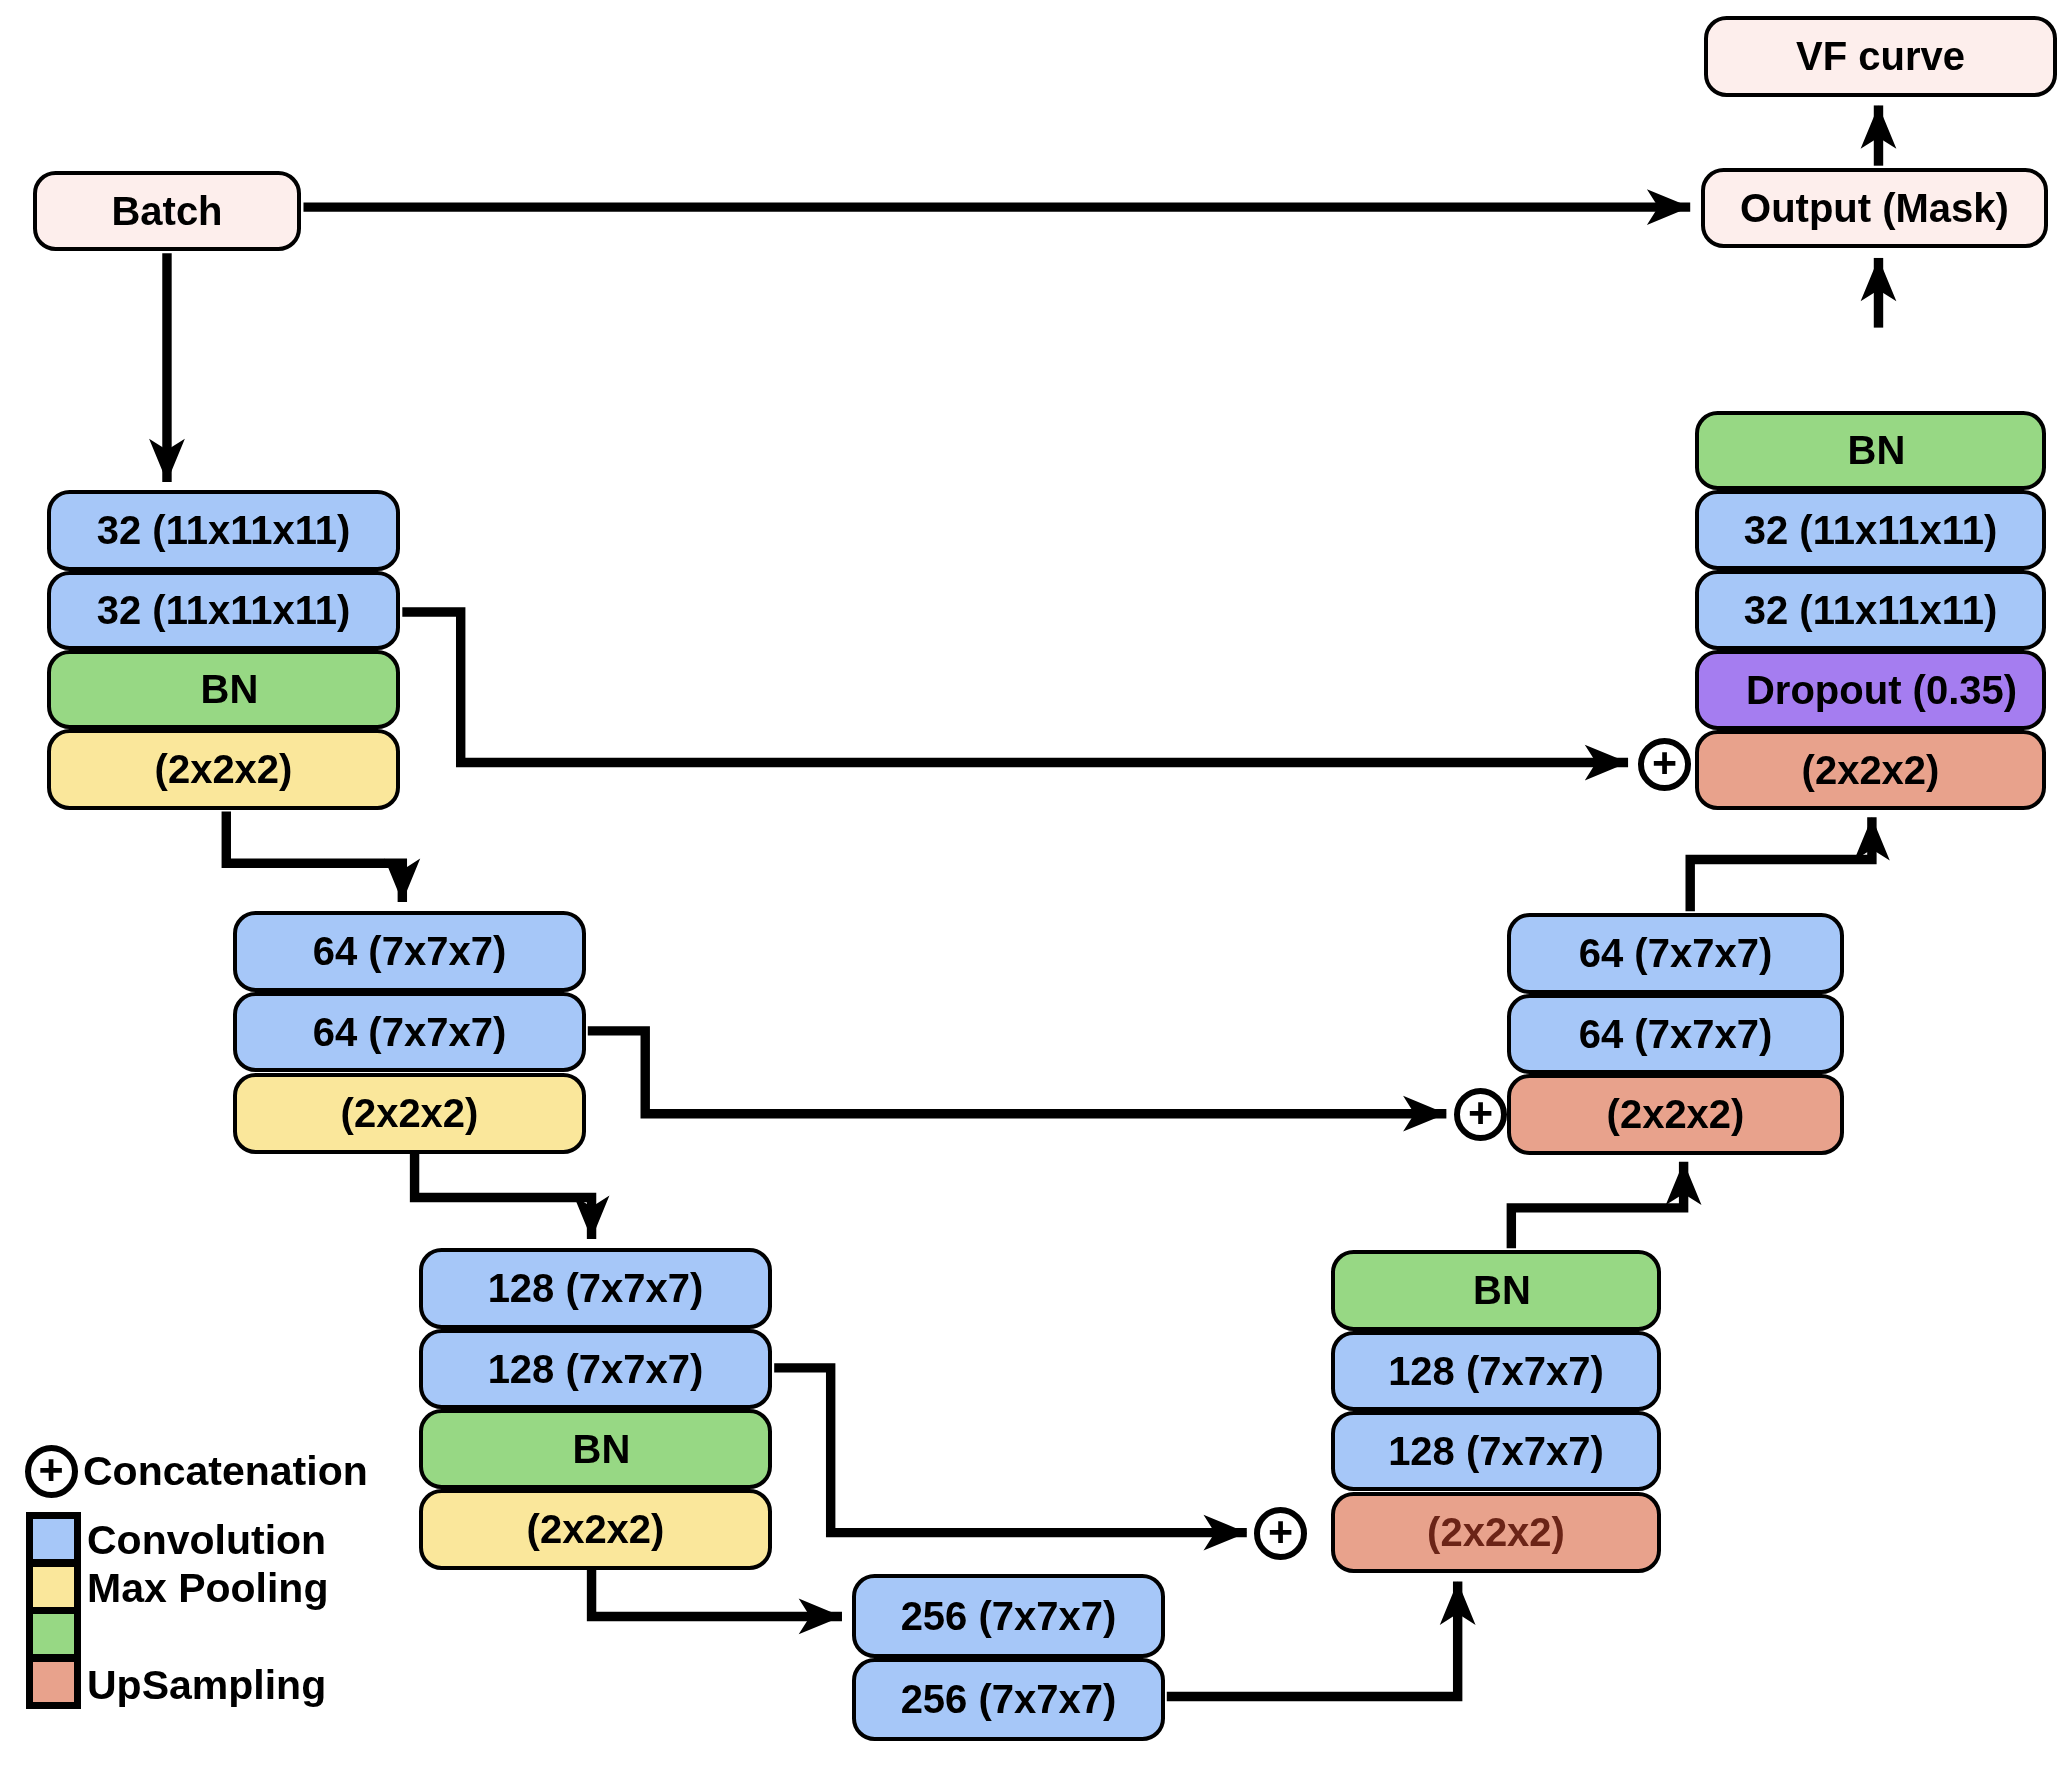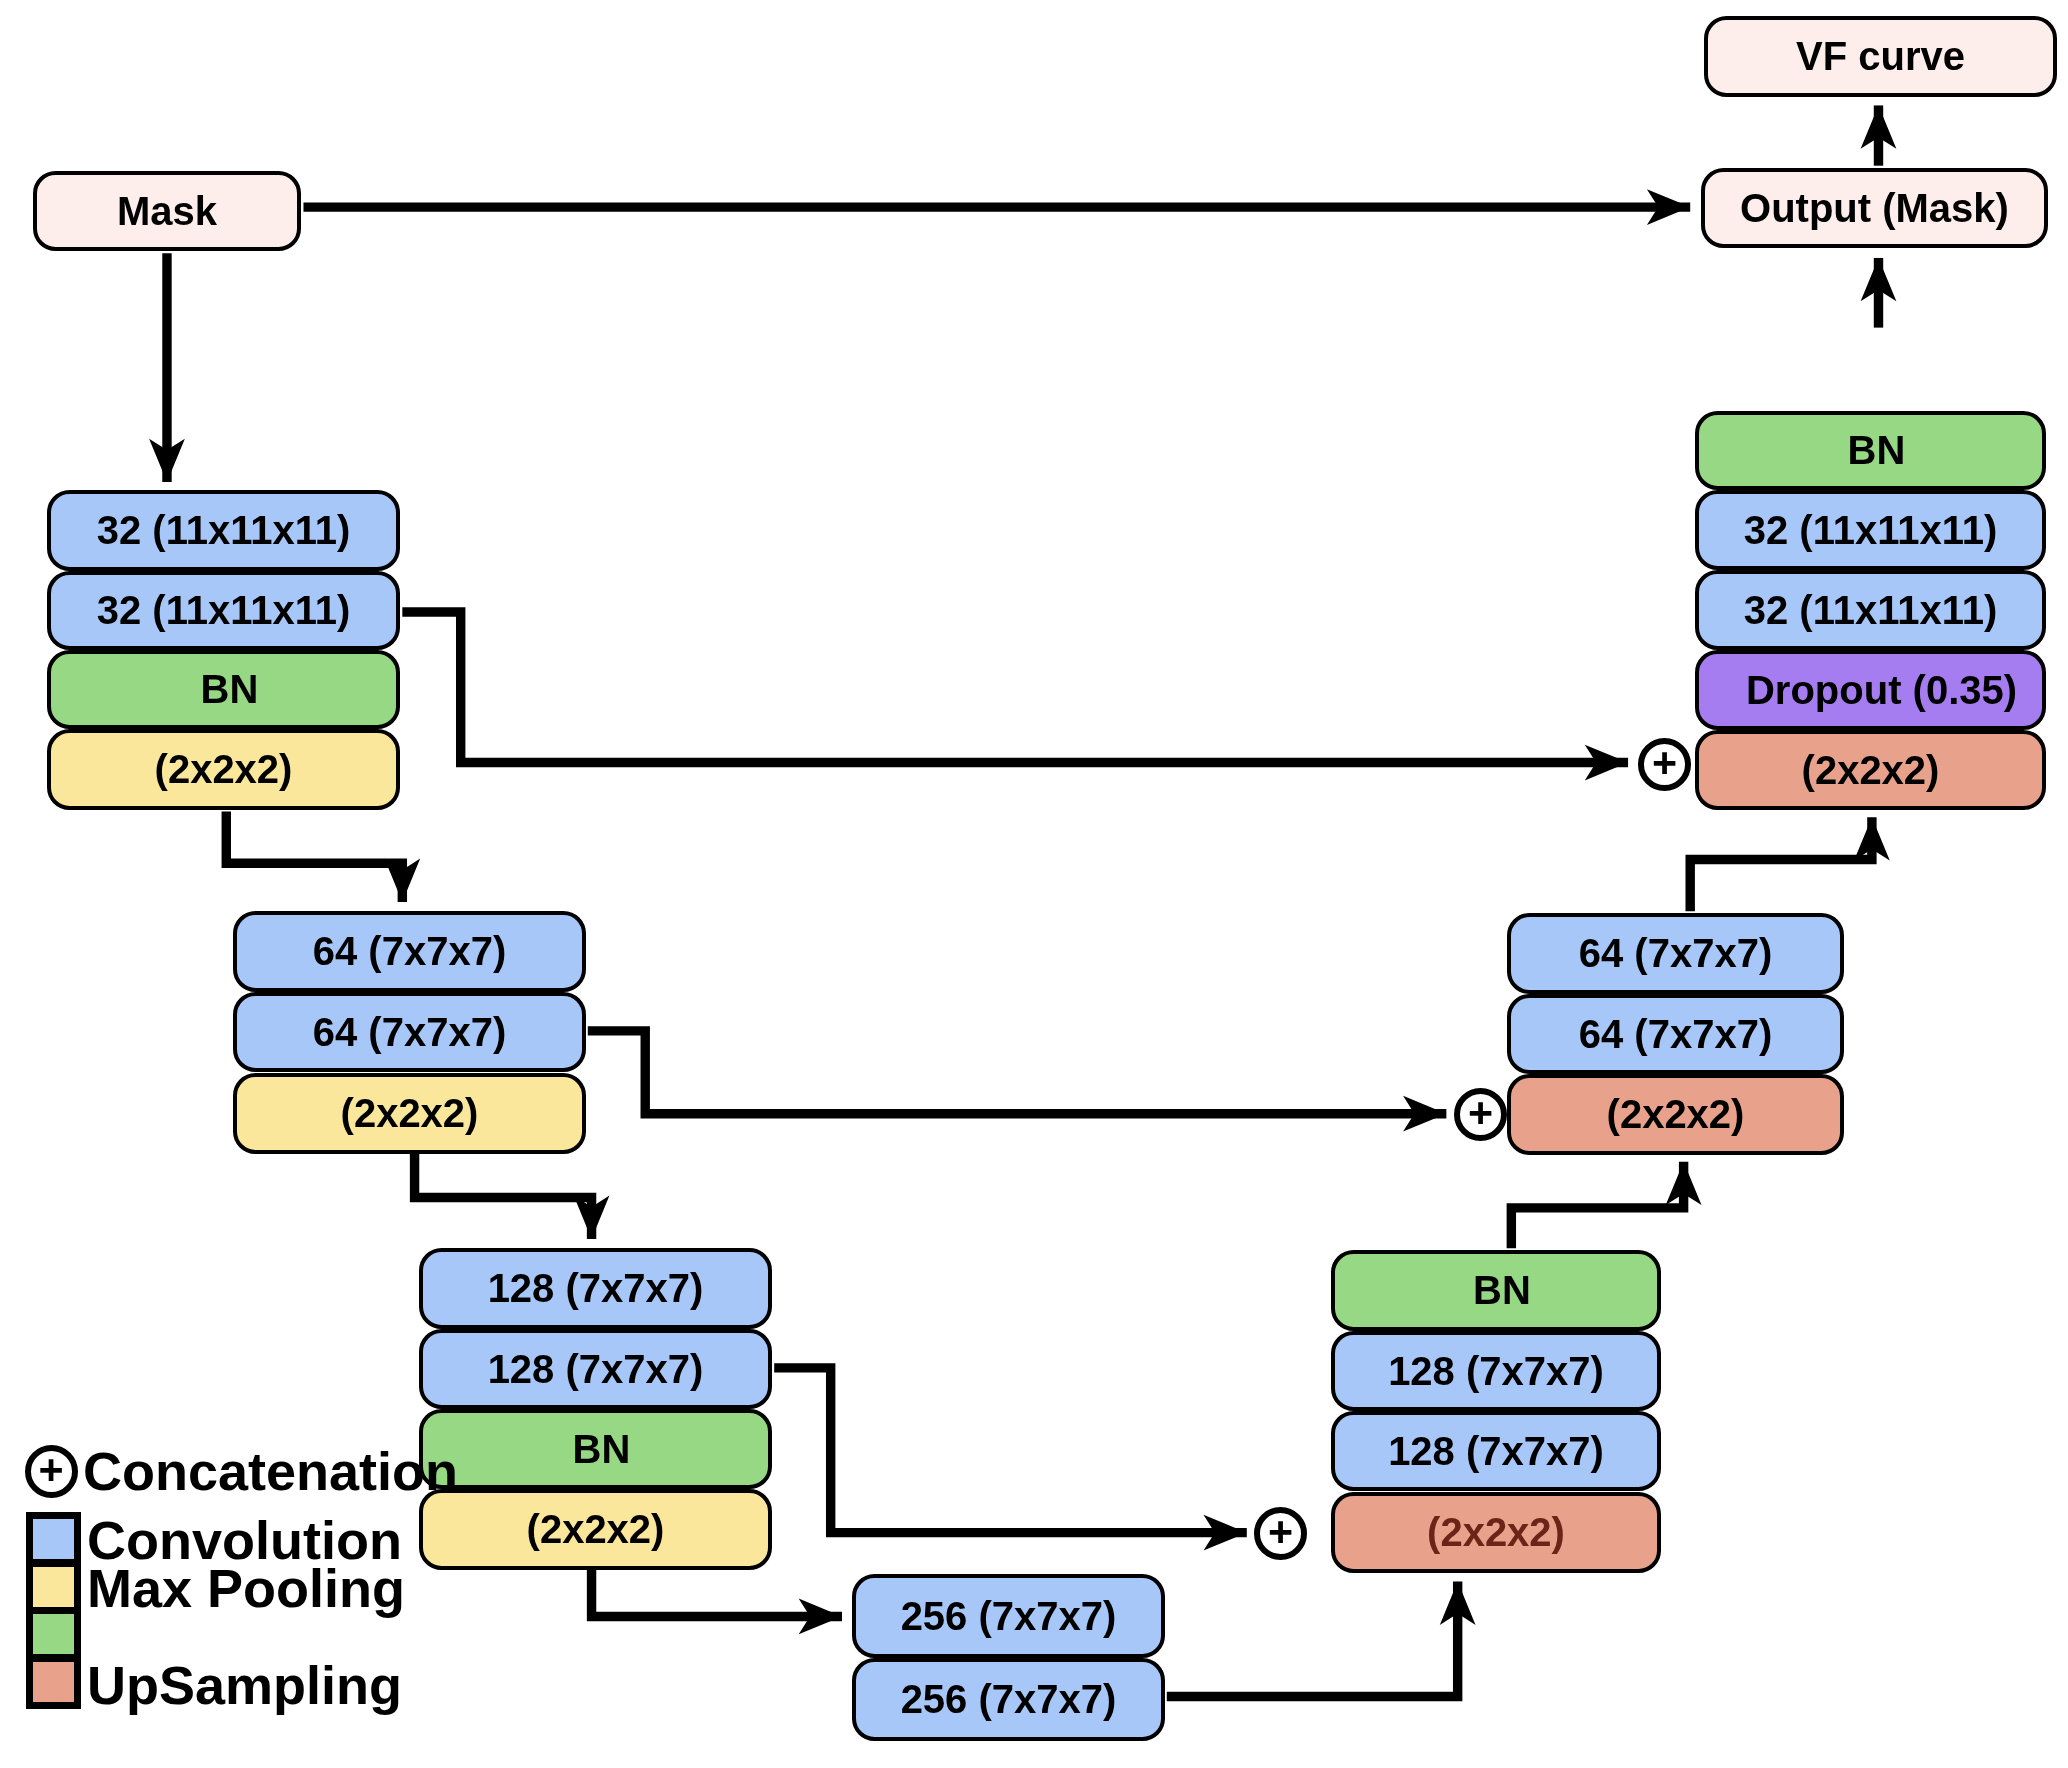--- a/index.html
+++ b/index.html
@@ -35,21 +35,21 @@
     padding-bottom:3.8px;
   }
   .legend-swatches{
     position:absolute;left:26px;top:1512px;width:55px;
     box-sizing:border-box;border:7.5px solid #000;background:#000;
   }
   .swatch{width:100%;height:40px;border:none;}
   .swatch + .swatch{margin-top:7.5px;}
   .legend-label{
     position:absolute;left:87px;height:45px;line-height:45px;
-    font-weight:bold;font-size:54px;color:#000;white-space:nowrap;
+    font-weight:bold;font-size:41px;color:#000;white-space:nowrap;
   }
 </style>
 </head>
 <body>
 
 <div class="canvas">
 
   <svg class="wires" viewBox="0 0 2197 1878" xmlns="http://www.w3.org/2000/svg">
     <defs>
       <marker id="ah" markerWidth="52" markerHeight="46" refX="48" refY="23" orient="auto" markerUnits="userSpaceOnUse">
@@ -66,21 +66,21 @@
       <path d="M 822 1453 H 882 V 1628 H 1324" marker-end="url(#ah)"></path>
       <path d="M 628 1667 V 1717 H 894" marker-end="url(#ah)"></path>
       <path d="M 1239 1802 H 1548 V 1680" marker-end="url(#ah)"></path>
       <path d="M 1605 1326 V 1283 H 1788 V 1234" marker-end="url(#ah)"></path>
       <path d="M 1795 968 V 913 H 1988 V 868" marker-end="url(#ah)"></path>
       <path d="M 1995 348 V 274" marker-end="url(#ah)"></path>
       <path d="M 1995 176 V 112" marker-end="url(#ah)"></path>
     </g>
   </svg>
 
-  <div class="box io" style="left:33px;top:171px;width:268px;height:80px;">Mask</div>
+  <div class="box io" style="left:33px;top:171px;width:268px;height:80px;">Batch</div>
   <div class="box io" style="left:1701px;top:168px;width:347px;height:80px;">Output (Mask)</div>
   <div class="box io" style="left:1704px;top:16px;width:353px;height:81px;">VF curve</div>
 
   <div class="box conv" style="left:47px;top:490px;width:353px;height:81px;">32 (11x11x11)</div>
   <div class="box conv" style="left:47px;top:571px;width:353px;height:79px;">32 (11x11x11)</div>
   <div class="box bn" style="left:47px;top:650px;width:353px;height:79px;">BN</div>
   <div class="box pool" style="left:47px;top:729px;width:353px;height:81px;">(2x2x2)</div>
 
   <div class="box conv" style="left:233px;top:911px;width:353px;height:81px;">64 (7x7x7)</div>
   <div class="box conv" style="left:233px;top:992px;width:353px;height:80px;">64 (7x7x7)</div>

